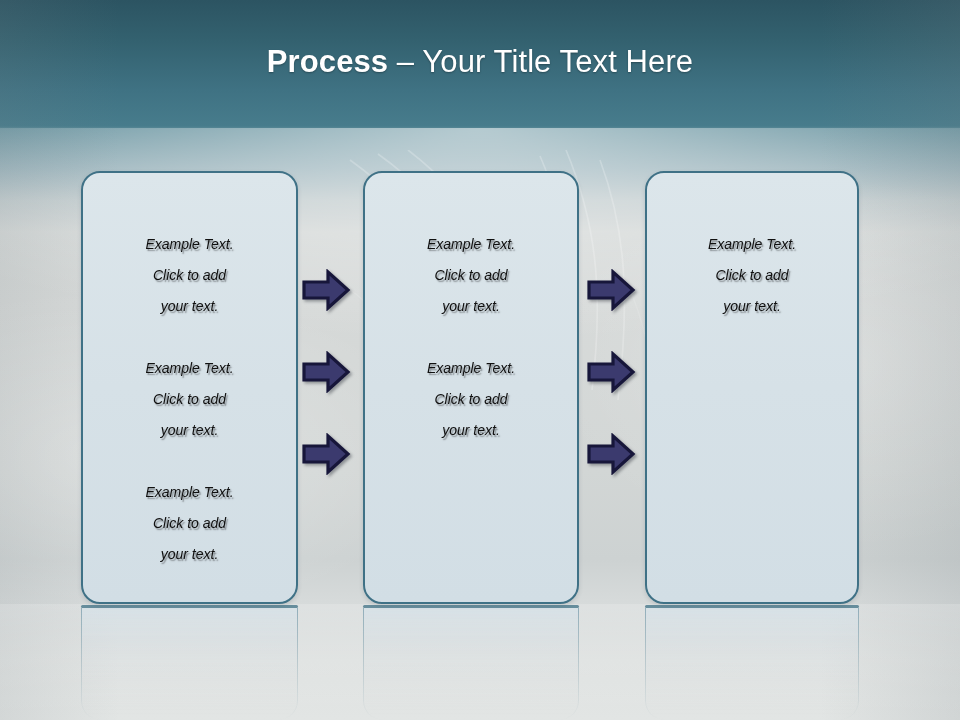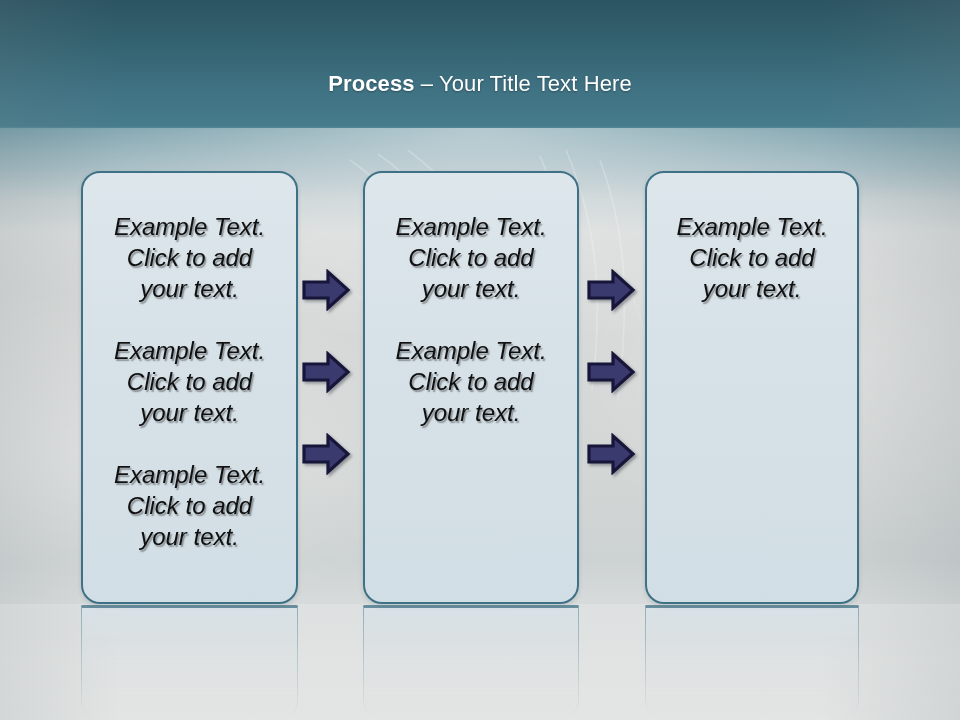--- a/index.html
+++ b/index.html
@@ -77,25 +77,25 @@
         rgba(255,255,255,0.18) 0px,
         rgba(255,255,255,0.10) 30px,
         rgba(255,255,255,0.04) 80px,
         rgba(255,255,255,0.0) 116px);
     pointer-events: none;
   }
 
   
   .title {
     position: absolute;
-    left: 0; top: 64px;
+    left: 0; top: 42px;
     width: 960px;
     text-align: center;
     color: #ffffff;
-    font-size: 22px;
+    font-size: 31px;
     line-height: 40px;
     letter-spacing: 0.1px;
     white-space: nowrap;
     text-shadow: 0 1px 2px rgba(0,0,0,0.30);
   }
   .title .t-strong { font-weight: bold; }
   .title .t-rest   { font-weight: normal; }
 
   
   .pbox {
@@ -108,24 +108,24 @@
   }
   .pbox-inner {
     position: absolute;
     left: 0; right: 0;
     top: 38px;
     padding: 0 14px;
     text-align: center;
   }
   .ptext {
     font-style: italic;
-    font-size: 24px;
+    font-size: 14px;
     line-height: 31px;
     color: #101010;
-    margin: 0 0 31px 0;
+    margin: 18px 0 31px 0;
     text-shadow: 1.5px 1.5px 1.4px rgba(90,95,100,0.65);
     white-space: pre-line;
   }
   .ptext:last-child { margin-bottom: 0; }
 
   
   .reflect {
     position: absolute;
     box-sizing: border-box;
     border: 1.5px solid rgba(63,113,134,0.45);

